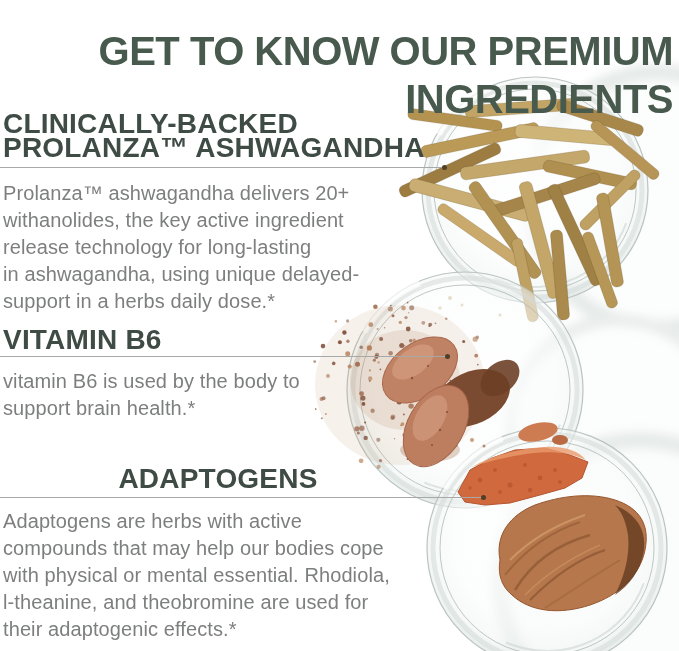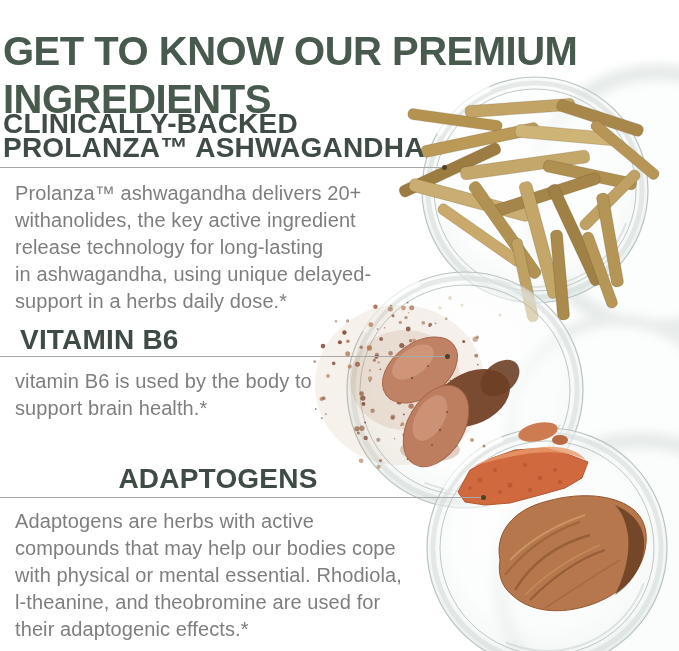--- a/index.html
+++ b/index.html
@@ -4,32 +4,32 @@
 <style>
   html,body { margin:0; padding:0; background:#ffffff; }
   body { width:679px; height:651px; overflow:hidden;
          font-family:"Liberation Sans", sans-serif; }
   .page { position:relative; width:679px; height:651px; background:#fff; }
 
   #scene { position:absolute; left:0; top:0; width:679px; height:651px; z-index:0; }
 
   .page-title { position:absolute; left:3px; top:0px; z-index:2;
                 color:#485a4e; font-size:40px; font-weight:bold;
-                line-height:48px; letter-spacing:-0.5px; width:670px; }
+                line-height:48px; letter-spacing:-0.5px; width:670px;text-align:right; }
 
   .sec-heading { position:absolute; left:3px; z-index:2;
                  color:#3f4b45; font-size:28px; font-weight:bold;
                  letter-spacing:0.2px; line-height:24px; width:430px; }
-  .sec-body { position:absolute; left:15px; z-index:2;
+  .sec-body { position:absolute; left:3px; z-index:2;
               color:#7d7f7e; font-size:20px; line-height:27px;
               letter-spacing:0.1px; white-space:nowrap; }
 
   #heading-1 { top:112px; }
   #body-1    { top:180px; }
-  #heading-2 { top:328px;margin-left:17px; }
+  #heading-2 { top:328px; }
   #body-2    { top:368px; }
   #heading-3 { top:467px;text-align:center; }
   #body-3    { top:508px; }
 
   .connector { position:absolute; left:0; height:1px; background:#a7a9a8; z-index:3; }
   #connector-1 { top:167px; width:446px; }
   #connector-2 { top:356px; width:449px; }
   #connector-3 { top:497px; width:485px; }
 
   .connector-dot { position:absolute; width:5px; height:5px; border-radius:50%;

